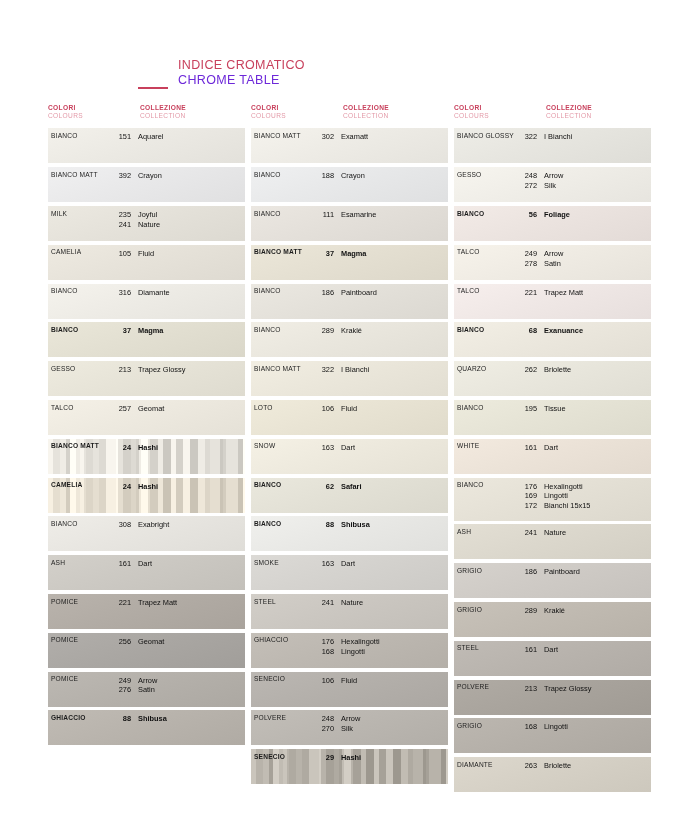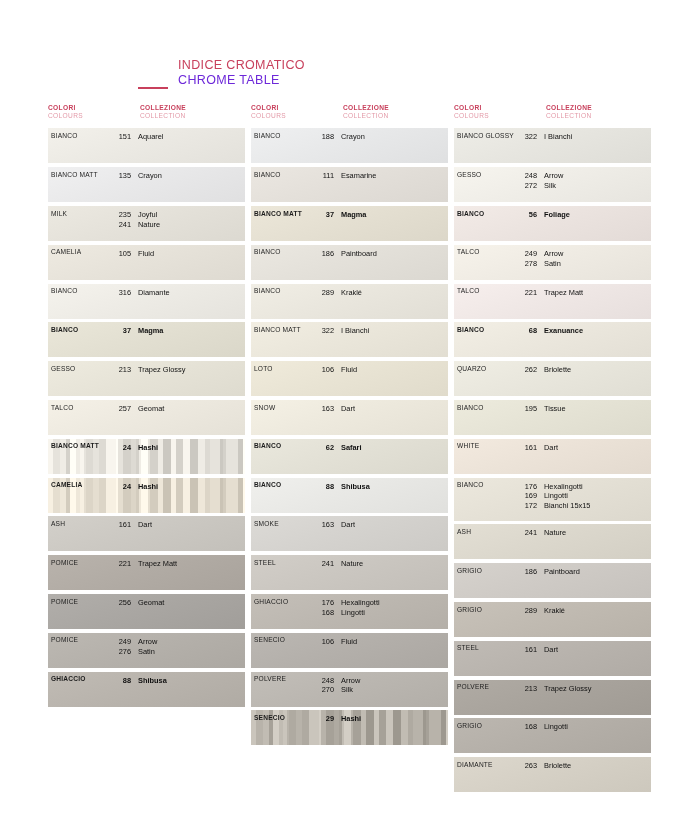--- a/index.html
+++ b/index.html
@@ -220,21 +220,21 @@
             <div class="cell-names">
               <div class="coll-line">Aquarel</div>
             </div>
           </div>
         </div>
         <div class="swatch-row">
           <div class="swatch-bg" style="background: linear-gradient(160deg, rgb(240, 240, 241) 0%, rgb(233, 233, 234) 42%, rgb(224, 224, 225) 100%);"></div>
           <div class="row-content">
             <div class="cell-name">BIANCO MATT</div>
             <div class="cell-codes">
-              <div class="code-line">135</div>
+              <div class="code-line">392</div>
             </div>
             <div class="cell-names">
               <div class="coll-line">Crayon</div>
             </div>
           </div>
         </div>
         <div class="swatch-row">
           <div class="swatch-bg" style="background: linear-gradient(160deg, rgb(236, 233, 225) 0%, rgb(229, 226, 218) 42%, rgb(220, 217, 209) 100%);"></div>
           <div class="row-content">
             <div class="cell-name">MILK</div>
@@ -328,20 +328,32 @@
             <div class="cell-name">CAMELIA</div>
             <div class="cell-codes">
               <div class="code-line">24</div>
             </div>
             <div class="cell-names">
               <div class="coll-line">Hashi</div>
             </div>
           </div>
         </div>
         <div class="swatch-row">
+          <div class="swatch-bg" style="background: linear-gradient(160deg, rgb(239, 237, 232) 0%, rgb(232, 230, 225) 42%, rgb(223, 221, 216) 100%);"></div>
+          <div class="row-content">
+            <div class="cell-name">BIANCO</div>
+            <div class="cell-codes">
+              <div class="code-line">308</div>
+            </div>
+            <div class="cell-names">
+              <div class="coll-line">Exabright</div>
+            </div>
+          </div>
+        </div>
+        <div class="swatch-row">
           <div class="swatch-bg" style="background: linear-gradient(160deg, rgb(211, 208, 202) 0%, rgb(204, 201, 195) 42%, rgb(195, 192, 186) 100%);"></div>
           <div class="row-content">
             <div class="cell-name">ASH</div>
             <div class="cell-codes">
               <div class="code-line">161</div>
             </div>
             <div class="cell-names">
               <div class="coll-line">Dart</div>
             </div>
           </div>
@@ -391,20 +403,32 @@
             <div class="cell-codes">
               <div class="code-line">88</div>
             </div>
             <div class="cell-names">
               <div class="coll-line">Shibusa</div>
             </div>
           </div>
         </div>
       </div>
       <div class="column">
+        <div class="swatch-row">
+          <div class="swatch-bg" style="background: linear-gradient(160deg, rgb(245, 243, 237) 0%, rgb(238, 236, 230) 42%, rgb(229, 227, 221) 100%);"></div>
+          <div class="row-content">
+            <div class="cell-name">BIANCO MATT</div>
+            <div class="cell-codes">
+              <div class="code-line">302</div>
+            </div>
+            <div class="cell-names">
+              <div class="coll-line">Examatt</div>
+            </div>
+          </div>
+        </div>
         <div class="swatch-row">
           <div class="swatch-bg" style="background: linear-gradient(160deg, rgb(239, 240, 241) 0%, rgb(232, 233, 234) 42%, rgb(223, 224, 225) 100%);"></div>
           <div class="row-content">
             <div class="cell-name">BIANCO</div>
             <div class="cell-codes">
               <div class="code-line">188</div>
             </div>
             <div class="cell-names">
               <div class="coll-line">Crayon</div>
             </div>

